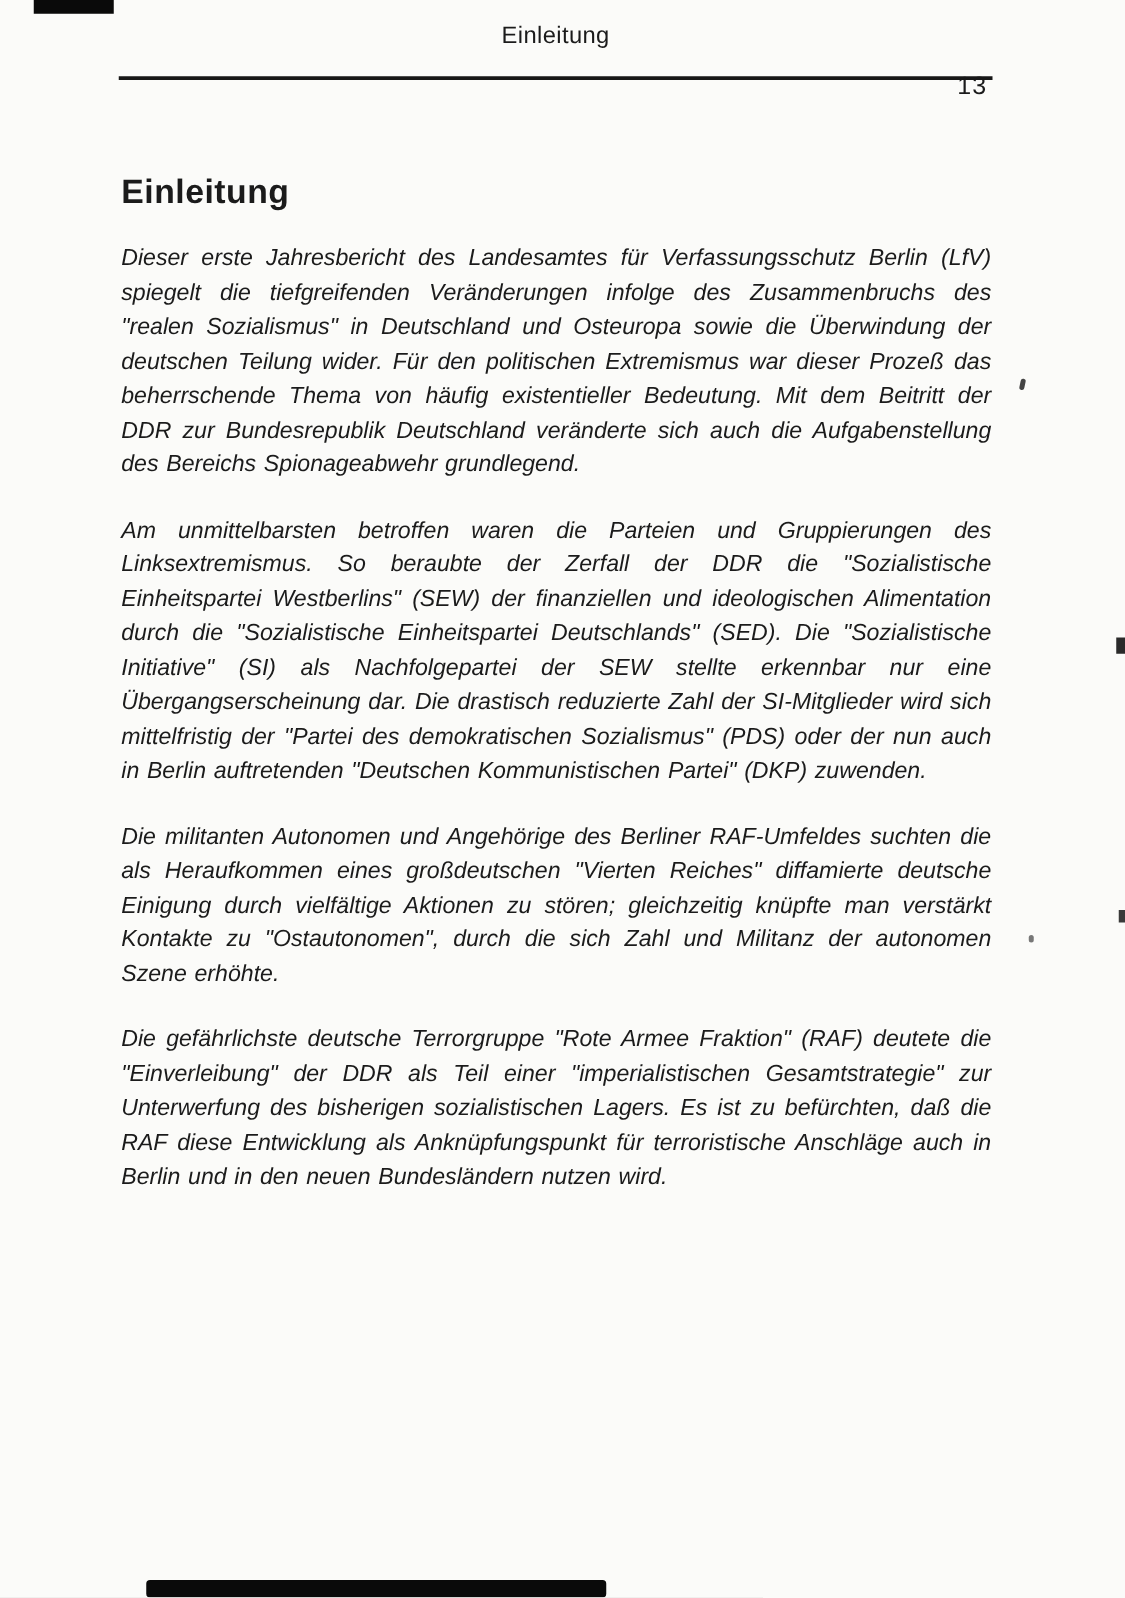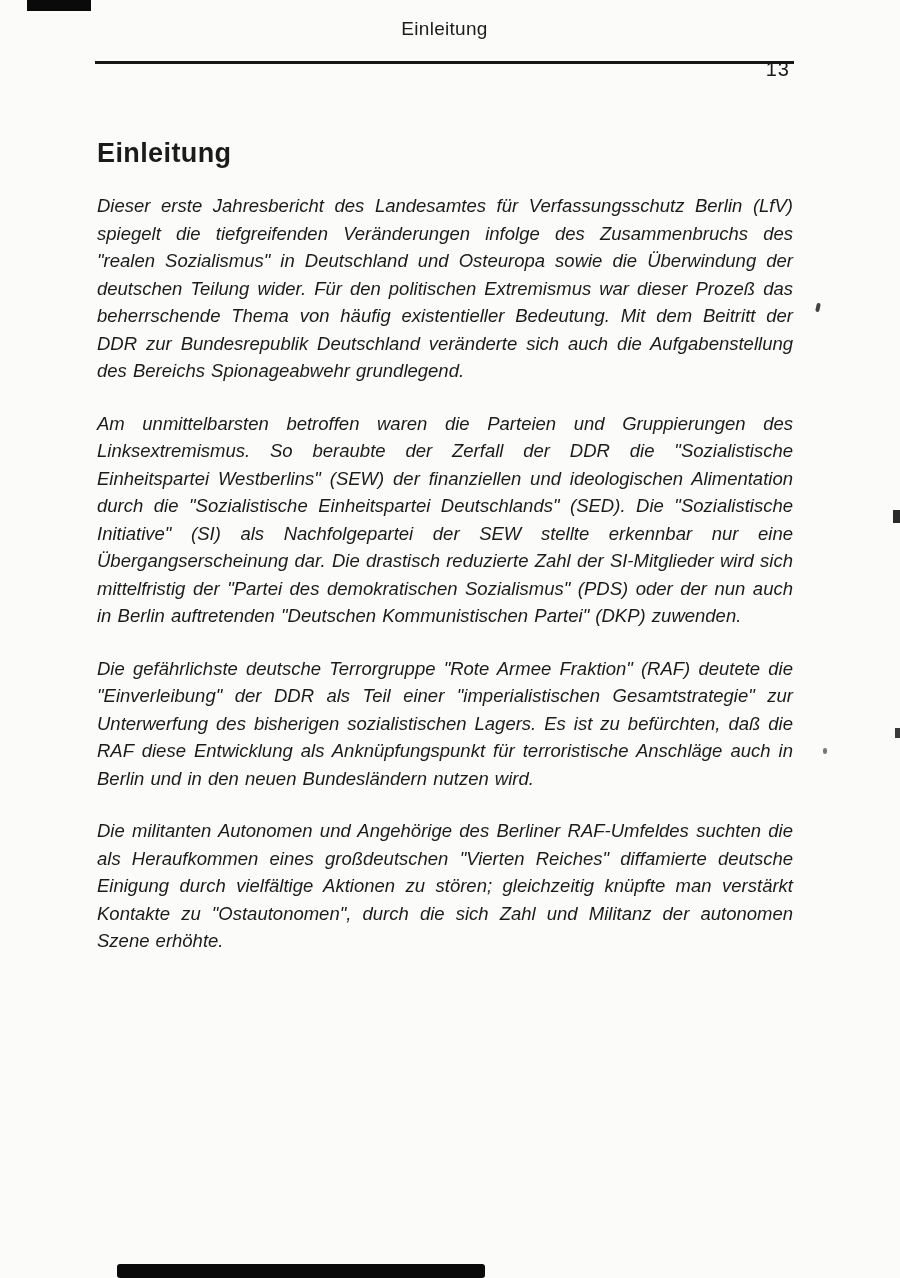--- a/index.html
+++ b/index.html
@@ -98,17 +98,17 @@
   <header class="running-head">
     <span class="running-title">Einleitung</span>
     <span class="page-number">13</span>
   </header>
   <div class="head-rule"></div>
 
   <main class="content">
     <h1 class="section-title">Einleitung</h1>
     <p>Dieser erste Jahresbericht des Landesamtes für Verfassungsschutz Berlin (LfV) spiegelt die tiefgreifenden Veränderungen infolge des Zusammenbruchs des "realen Sozialismus" in Deutschland und Osteuropa sowie die Überwindung der deutschen Teilung wider. Für den politischen Extremismus war dieser Prozeß das beherrschende Thema von häufig existentieller Bedeutung. Mit dem Beitritt der DDR zur Bundesrepublik Deutschland veränderte sich auch die Aufgabenstellung des Bereichs Spionageabwehr grundlegend.</p>
     <p>Am unmittelbarsten betroffen waren die Parteien und Gruppierungen des Linksextremismus. So beraubte der Zerfall der DDR die "Sozialistische Einheitspartei Westberlins" (SEW) der finanziellen und ideologischen Alimentation durch die "Sozialistische Einheitspartei Deutschlands" (SED). Die "Sozialistische Initiative" (SI) als Nachfolgepartei der SEW stellte erkennbar nur eine Übergangserscheinung dar. Die drastisch reduzierte Zahl der SI-Mitglieder wird sich mittelfristig der "Partei des demokratischen Sozialismus" (PDS) oder der nun auch in Berlin auftretenden "Deutschen Kommunistischen Partei" (DKP) zuwenden.</p>
+    <p>Die militanten Autonomen und Angehörige des Berliner RAF-Umfeldes suchten die als Heraufkommen eines großdeutschen "Vierten Reiches" diffamierte deutsche Einigung durch vielfältige Aktionen zu stören; gleichzeitig knüpfte man verstärkt Kontakte zu "Ostautonomen", durch die sich Zahl und Militanz der autonomen Szene erhöhte.</p>
     <p>Die gefährlichste deutsche Terrorgruppe "Rote Armee Fraktion" (RAF) deutete die "Einverleibung" der DDR als Teil einer "imperialistischen Gesamtstrategie" zur Unterwerfung des bisherigen sozialistischen Lagers. Es ist zu befürchten, daß die RAF diese Entwicklung als Anknüpfungspunkt für terroristische Anschläge auch in Berlin und in den neuen Bundesländern nutzen wird.</p>
-    <p>Die militanten Autonomen und Angehörige des Berliner RAF-Umfeldes suchten die als Heraufkommen eines großdeutschen "Vierten Reiches" diffamierte deutsche Einigung durch vielfältige Aktionen zu stören; gleichzeitig knüpfte man verstärkt Kontakte zu "Ostautonomen", durch die sich Zahl und Militanz der autonomen Szene erhöhte.</p>
   </main>
 
 </div>
 
 </body></html>

